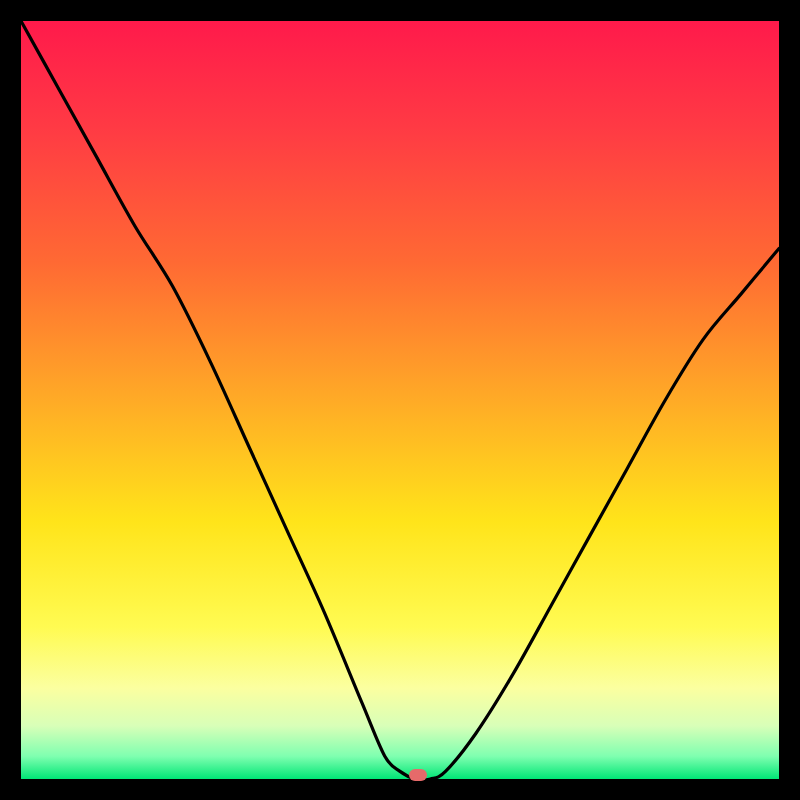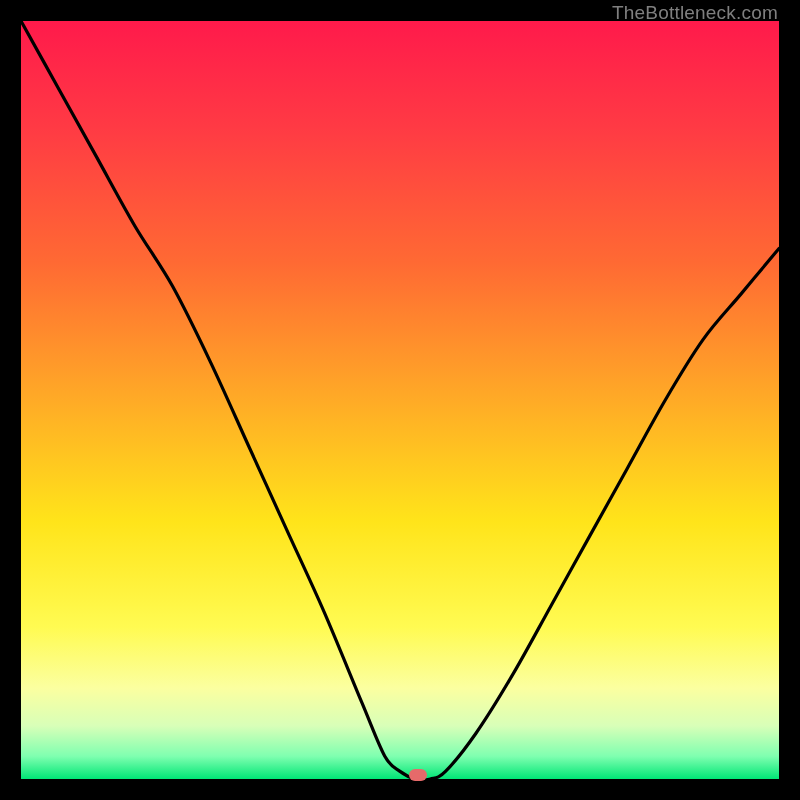--- a/index.html
+++ b/index.html
@@ -61,21 +61,20 @@
     color: #7f7f7f;
     font-size: 19px;
     letter-spacing: 0.2px;
     font-weight: 400;
   }
 </style>
 </head>
 <body>
 
 <div class="frame">
-  <div class="attribution">TheBottleneck.com</div>
 
   <div class="plot-area">
     <svg class="curve" viewBox="0 0 758 758" preserveAspectRatio="none">
       <path id="curve-path" fill="none" stroke="#000" stroke-width="3.2" stroke-linejoin="round" stroke-linecap="round" d="M 0.0 0.0 C 6.3 11.4, 25.3 45.5, 37.9 68.2 C 50.5 91.0, 63.2 113.7, 75.8 136.4 C 88.4 159.2, 101.1 183.2, 113.7 204.7 C 126.3 226.1, 139.0 242.6, 151.6 265.3 C 164.2 288.0, 176.9 314.6, 189.5 341.1 C 202.1 367.6, 214.8 396.7, 227.4 424.5 C 240.0 452.3, 252.7 480.1, 265.3 507.9 C 277.9 535.7, 290.6 562.2, 303.2 591.2 C 315.8 620.3, 331.0 658.2, 341.1 682.2 C 351.2 706.2, 357.5 723.9, 363.8 735.3 C 370.2 746.6, 373.9 746.6, 379.0 750.4 C 384.1 754.2, 389.1 756.7, 394.2 758.0 C 399.2 759.3, 404.3 759.3, 409.3 758.0 C 414.4 756.7, 416.9 758.0, 424.5 750.4 C 432.1 742.8, 443.4 728.9, 454.8 712.5 C 466.2 696.1, 480.1 673.4, 492.7 651.9 C 505.3 630.4, 518.0 606.4, 530.6 583.7 C 543.2 560.9, 555.9 538.2, 568.5 515.4 C 581.1 492.7, 593.8 470.0, 606.4 447.2 C 619.0 424.5, 631.7 400.5, 644.3 379.0 C 656.9 357.5, 669.6 336.0, 682.2 318.4 C 694.8 300.7, 707.5 288.0, 720.1 272.9 C 732.7 257.7, 751.7 235.0, 758.0 227.4"></path>
     </svg>
     <div class="marker" id="marker" style="left: 397.192px; top: 754.21px; background: rgb(230, 106, 106);"></div>
   </div>
 </div>
 
 </body></html>

